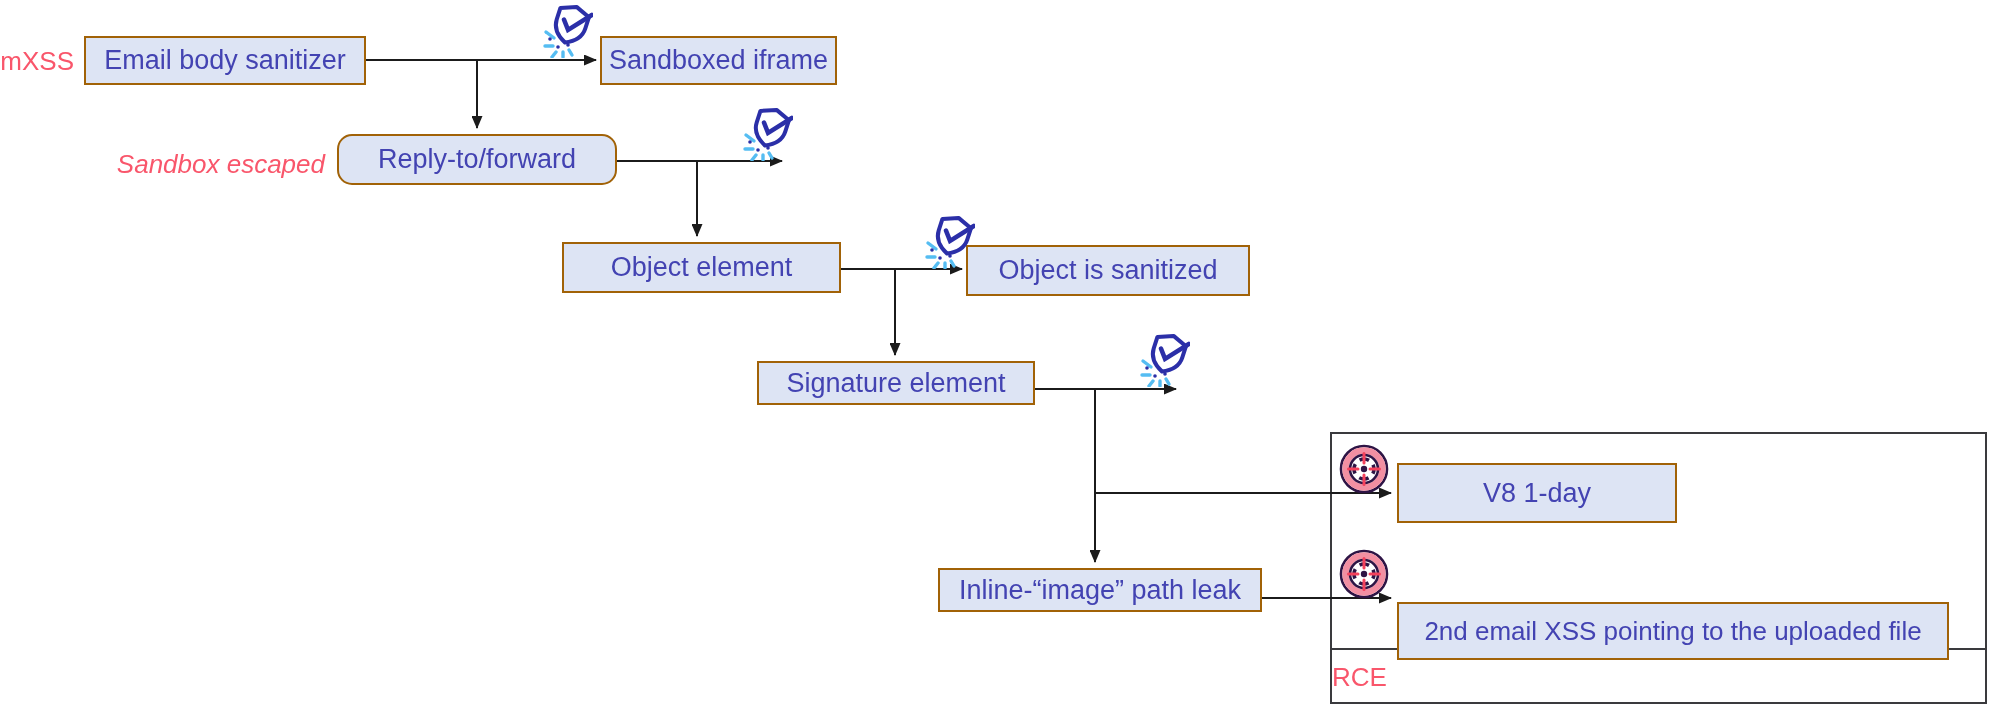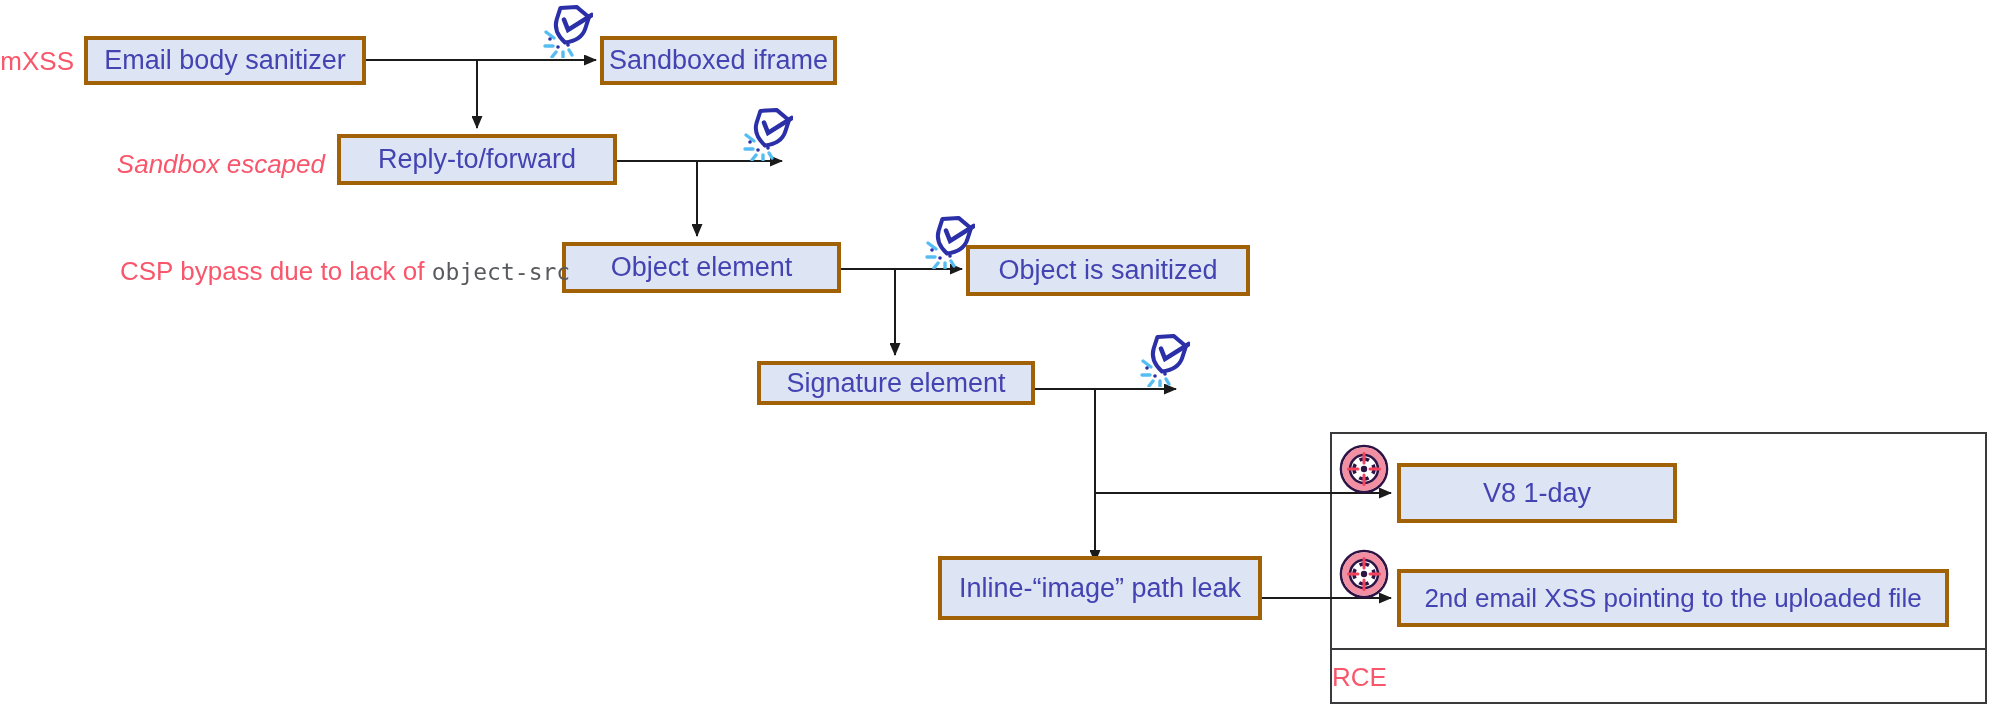--- a/index.html
+++ b/index.html
@@ -6,21 +6,21 @@
   .canvas{
     position:relative;
     width:1999px;height:712px;
     background:#ffffff;
     font-family:"Liberation Sans", sans-serif;
     overflow:hidden;
   }
   .node{
     position:absolute;
     background:#dde4f4;
-    border:4px solid #a16207;
+    border:2px solid #a16207;
     color:#4343b2;
     display:flex;align-items:center;justify-content:center;
     font-size:27px;
     box-sizing:border-box;
     z-index:3;
     white-space:nowrap;
   }
   .annot{
     position:absolute;
     color:#f9566b;
@@ -85,45 +85,44 @@
       <path d="M1262,598 H1391" marker-end="url(#ah)"></path>
     </g>
   </svg>
 
   <div class="node" style="left:84px;top:36px;width:282px;height:49px;">
       <span>Email body sanitizer</span>
     </div>
   <div class="node" style="left:600px;top:36px;width:237px;height:49px;">
       <span>Sandboxed iframe</span>
     </div>
-  <div class="node" style="left:337px;top:134px;width:280px;height:51px;">
+  <div class="node" style="left:337px;top:134px;width:280px;height:51px;border-radius:15px;">
       <span>Reply-to/forward</span>
     </div>
   <div class="node" style="left:562px;top:242px;width:279px;height:51px;">
       <span>Object element</span>
     </div>
   <div class="node" style="left:966px;top:245px;width:284px;height:51px;">
       <span>Object is sanitized</span>
     </div>
   <div class="node" style="left:757px;top:361px;width:278px;height:44px;">
       <span>Signature element</span>
     </div>
   <div class="node" style="left:1397px;top:463px;width:280px;height:60px;">
       <span>V8 1-day</span>
     </div>
-  <div class="node" style="left:938px;top:556px;width:324px;height:64px;">
+  <div class="node" style="left:938px;top:568px;width:324px;height:44px;">
       <span>Inline-“image” path leak</span>
     </div>
-  <div class="node" style="left:1397px;top:569px;width:552px;height:58px;font-size:26px;text-align:center;">
+  <div class="node" style="left:1397px;top:602px;width:552px;height:58px;font-size:26px;text-align:center;">
       <span>2nd email XSS pointing to the uploaded file</span>
     </div>
 
   <div class="annot" style="left:0px;top:46px;width:74px;"><span>mXSS</span></div>
   <div class="annot" style="left:100px;top:149px;width:225px;font-style:italic;"><span>Sandbox escaped</span></div>
-  <div class="annot" style="left:120px;top:256px;width:429px;"><span>CSP bypass due to lack of </span><span class="code">object-src</span><span></span></div>
 
   <svg class="icon" style="left:541px;top:2px;" width="52" height="56" viewBox="0 0 52 56">
     <g transform="rotate(18 30 22)">
       <path d="M30 4 L45 10 V22 C45 31 38.5 37.5 30 41.5 C21.5 37.5 15 31 15 22 V10 Z" fill="none" stroke="#2b2fa8" stroke-width="4" stroke-linejoin="round"></path>
       <path d="M22 20 L29 28.5 L47 7" fill="none" stroke="#2b2fa8" stroke-width="4.5" stroke-linecap="round"></path>
     </g>
     <g stroke="#55bdf2" stroke-width="3.4" stroke-linecap="round">
       <line x1="13" y1="36" x2="5" y2="30"></line>
       <line x1="12" y1="44" x2="4" y2="44"></line>
       <line x1="15" y1="50" x2="11" y2="55"></line>

